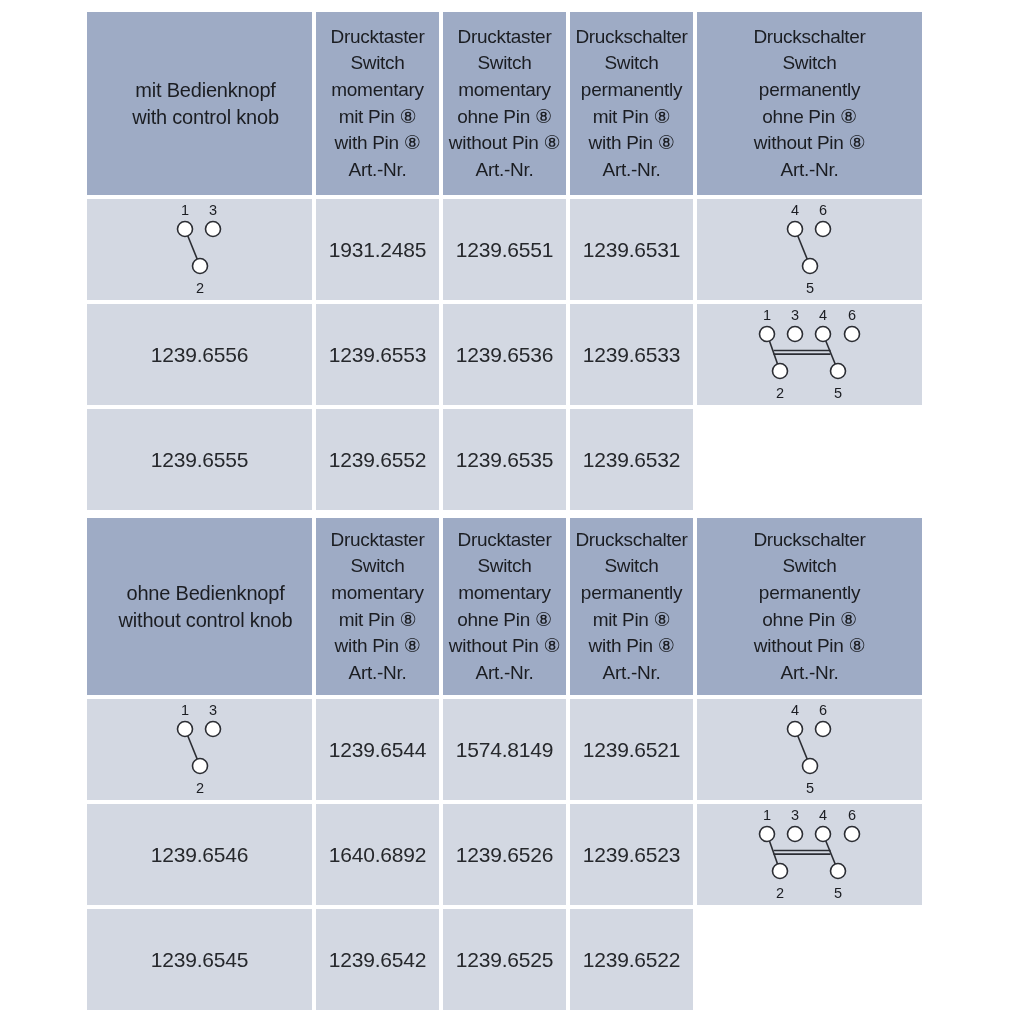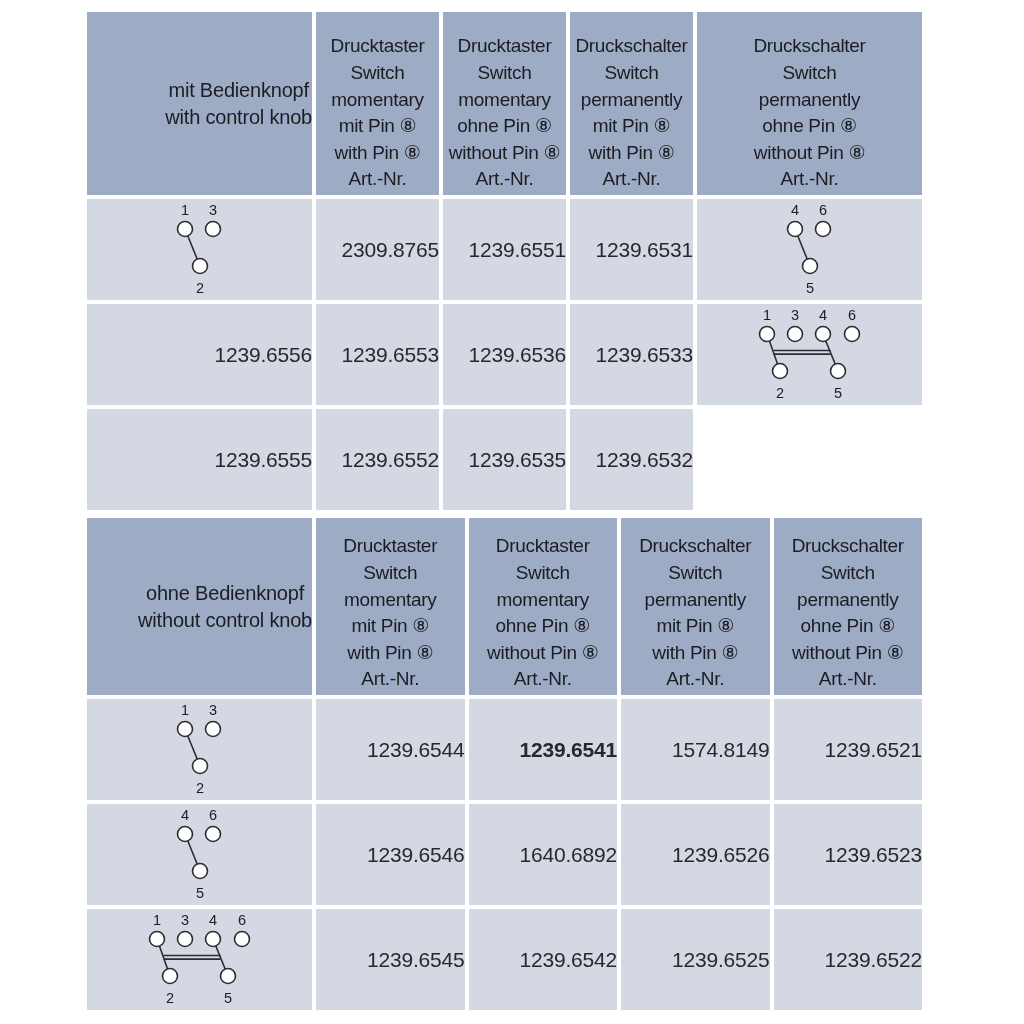--- a/index.html
+++ b/index.html
@@ -11,21 +11,21 @@
   .page{position:relative;width:1024px;height:1024px;background:#fff;overflow:hidden;}
   .tables{position:absolute;left:87px;top:12px;width:835px;}
   .ptable{
     display:grid;
     grid-template-columns:225px 1fr 1fr 1fr 1fr;
     gap:4px;
     background:#ffffff;
   }
   .ptable.t1{grid-template-rows:183px 101px 101px 101px;margin-bottom:8px;}
   .ptable.t2{grid-template-rows:177px 101px 101px 101px;}
-  .cell{display:flex;align-items:center;justify-content:flex-end;text-align:center;}
+  .cell{display:flex;align-items:center;justify-content:center;text-align:center;}
   .hdr{background:#9EABC5;color:#1b1d22;}
   .rowhdr{font-size:20px;line-height:1.35;letter-spacing:-0.2px;padding-left:12px;}
   .colhdr{font-size:19px;line-height:1.4;letter-spacing:-0.3px;flex-direction:column;padding:2px 0;}
   .colhdr div{white-space:nowrap;}
   .body{background:#D3D8E2;}
   .val{font-size:21px;color:#26282c;letter-spacing:-0.2px;}
   .val .bold{font-weight:700;}
   .diag svg{display:block;}
   .diagram-line{stroke:#2b2d33;stroke-width:1.6;fill:none;}
   .diagram-circle{fill:#ffffff;stroke:#2b2d33;stroke-width:1.6;}
@@ -80,21 +80,21 @@
             <line x1="98" y1="30" x2="113" y2="67" class="diagram-line"></line>
             <circle cx="98" cy="30" r="7.5" class="diagram-circle"></circle>
             <text x="98" y="16" text-anchor="middle" class="diagram-label">1</text>
             <circle cx="126" cy="30" r="7.5" class="diagram-circle"></circle>
             <text x="126" y="16" text-anchor="middle" class="diagram-label">3</text>
             <circle cx="113" cy="67" r="7.5" class="diagram-circle"></circle>
             <text x="113" y="94" text-anchor="middle" class="diagram-label">2</text>
           </svg>
         </div>
         <div class="cell body val">
-          <span>2309.8765</span>
+          <span>1931.2485</span>
         </div>
         <div class="cell body val">
           <span>1239.6551</span>
         </div>
         <div class="cell body val">
           <span>1239.6531</span>
         </div>
         <div class="cell body diag">
           <svg width="225" height="101" viewBox="0 0 225 101">
             <line x1="98" y1="30" x2="113" y2="67" class="diagram-line"></line>
@@ -198,23 +198,20 @@
             <circle cx="126" cy="30" r="7.5" class="diagram-circle"></circle>
             <text x="126" y="16" text-anchor="middle" class="diagram-label">3</text>
             <circle cx="113" cy="67" r="7.5" class="diagram-circle"></circle>
             <text x="113" y="94" text-anchor="middle" class="diagram-label">2</text>
           </svg>
         </div>
         <div class="cell body val">
           <span>1239.6544</span>
         </div>
         <div class="cell body val">
-          <span class="bold">1239.6541</span>
-        </div>
-        <div class="cell body val">
           <span>1574.8149</span>
         </div>
         <div class="cell body val">
           <span>1239.6521</span>
         </div>
         <div class="cell body diag">
           <svg width="225" height="101" viewBox="0 0 225 101">
             <line x1="98" y1="30" x2="113" y2="67" class="diagram-line"></line>
             <circle cx="98" cy="30" r="7.5" class="diagram-circle"></circle>
             <text x="98" y="16" text-anchor="middle" class="diagram-label">4</text>

